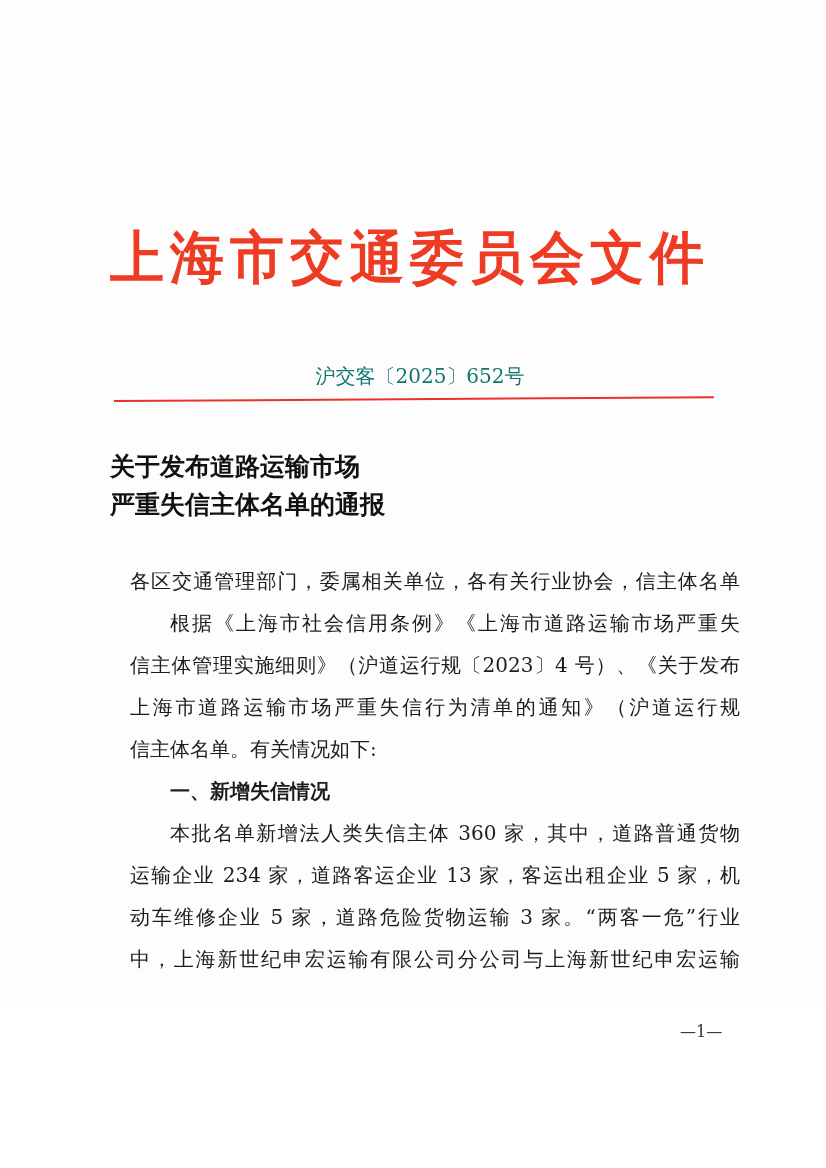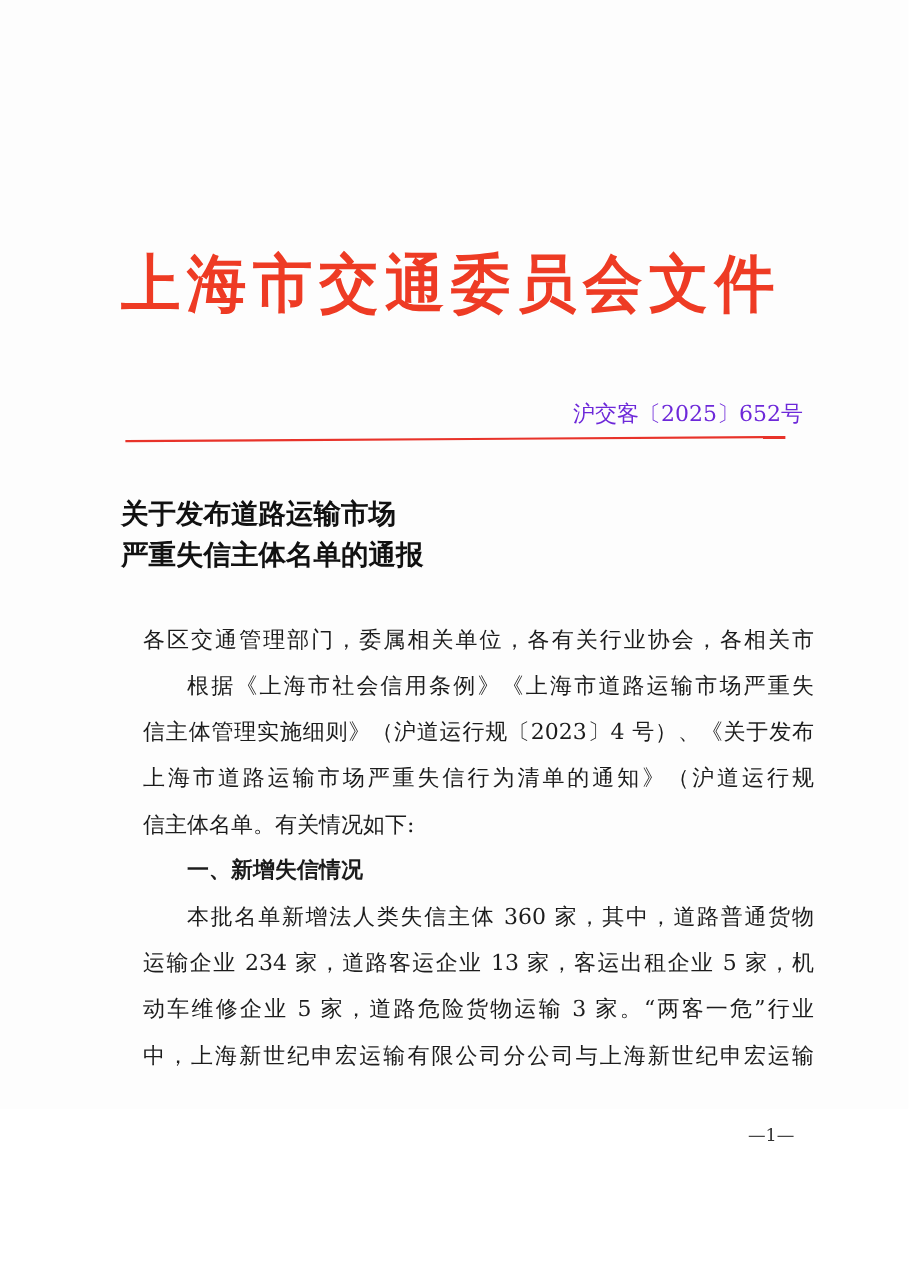--- a/index.html
+++ b/index.html
@@ -10,21 +10,21 @@
     }
     .page { position: absolute; left: 0; top: 0; width: 826px; height: 1008px; background: #fdfdfd; }
     .masthead {
       position: absolute; left: 110px; top: 222px; width: 600px; height: 70px;
       text-align: center; color: #ee3b24; font-size: 54px; font-weight: bold;
       letter-spacing: 6px; line-height: 70px; white-space: nowrap;
       transform: scaleY(1.05);
     }
     .doc-number {
       position: absolute; left: 110px; top: 362px; width: 620px;
-      text-align: right; font-size: 20px; line-height: 28px; color: #6d28d9;
+      text-align: center; font-size: 20px; line-height: 28px; color: #0f766e;
     }
     .red-rule {
       position: absolute; left: 114px; top: 400px; width: 600px; height: 2px;
       background: #e8332a; transform: rotate(-0.35deg); transform-origin: left center;
     }
     .title {
       position: absolute; left: 110px; top: 448px; width: 620px;
       text-align: left; font-size: 25px; font-weight: bold; line-height: 38px; color: #111;
     }
     .body {
@@ -44,21 +44,21 @@
 
 <div class="page">
   <div class="masthead">上海市交通委员会文件</div>
   <div class="doc-number">沪交客〔2025〕652号</div>
   <div class="red-rule"></div>
   <div class="title">
     <div>关于发布道路运输市场</div>
     <div>严重失信主体名单的通报</div>
   </div>
   <div class="body">
-    <p>各区交通管理部门，委属相关单位，各有关行业协会，各相关市</p>
+    <p>各区交通管理部门，委属相关单位，各有关行业协会，信主体名单</p>
     <p class="indent">根据《上海市社会信用条例》《上海市道路运输市场严重失</p>
     <p>信主体管理实施细则》（沪道运行规〔2023〕4 号）、《关于发布</p>
     <p>上海市道路运输市场严重失信行为清单的通知》（沪道运行规</p>
     <p class="last">信主体名单。有关情况如下:</p>
     <p class="indent heading last">一、新增失信情况</p>
     <p class="indent">本批名单新增法人类失信主体 360 家，其中，道路普通货物</p>
     <p>运输企业 234 家，道路客运企业 13 家，客运出租企业 5 家，机</p>
     <p>动车维修企业 5 家，道路危险货物运输 3 家。“两客一危”行业</p>
     <p>中，上海新世纪申宏运输有限公司分公司与上海新世纪申宏运输</p>
   </div>

